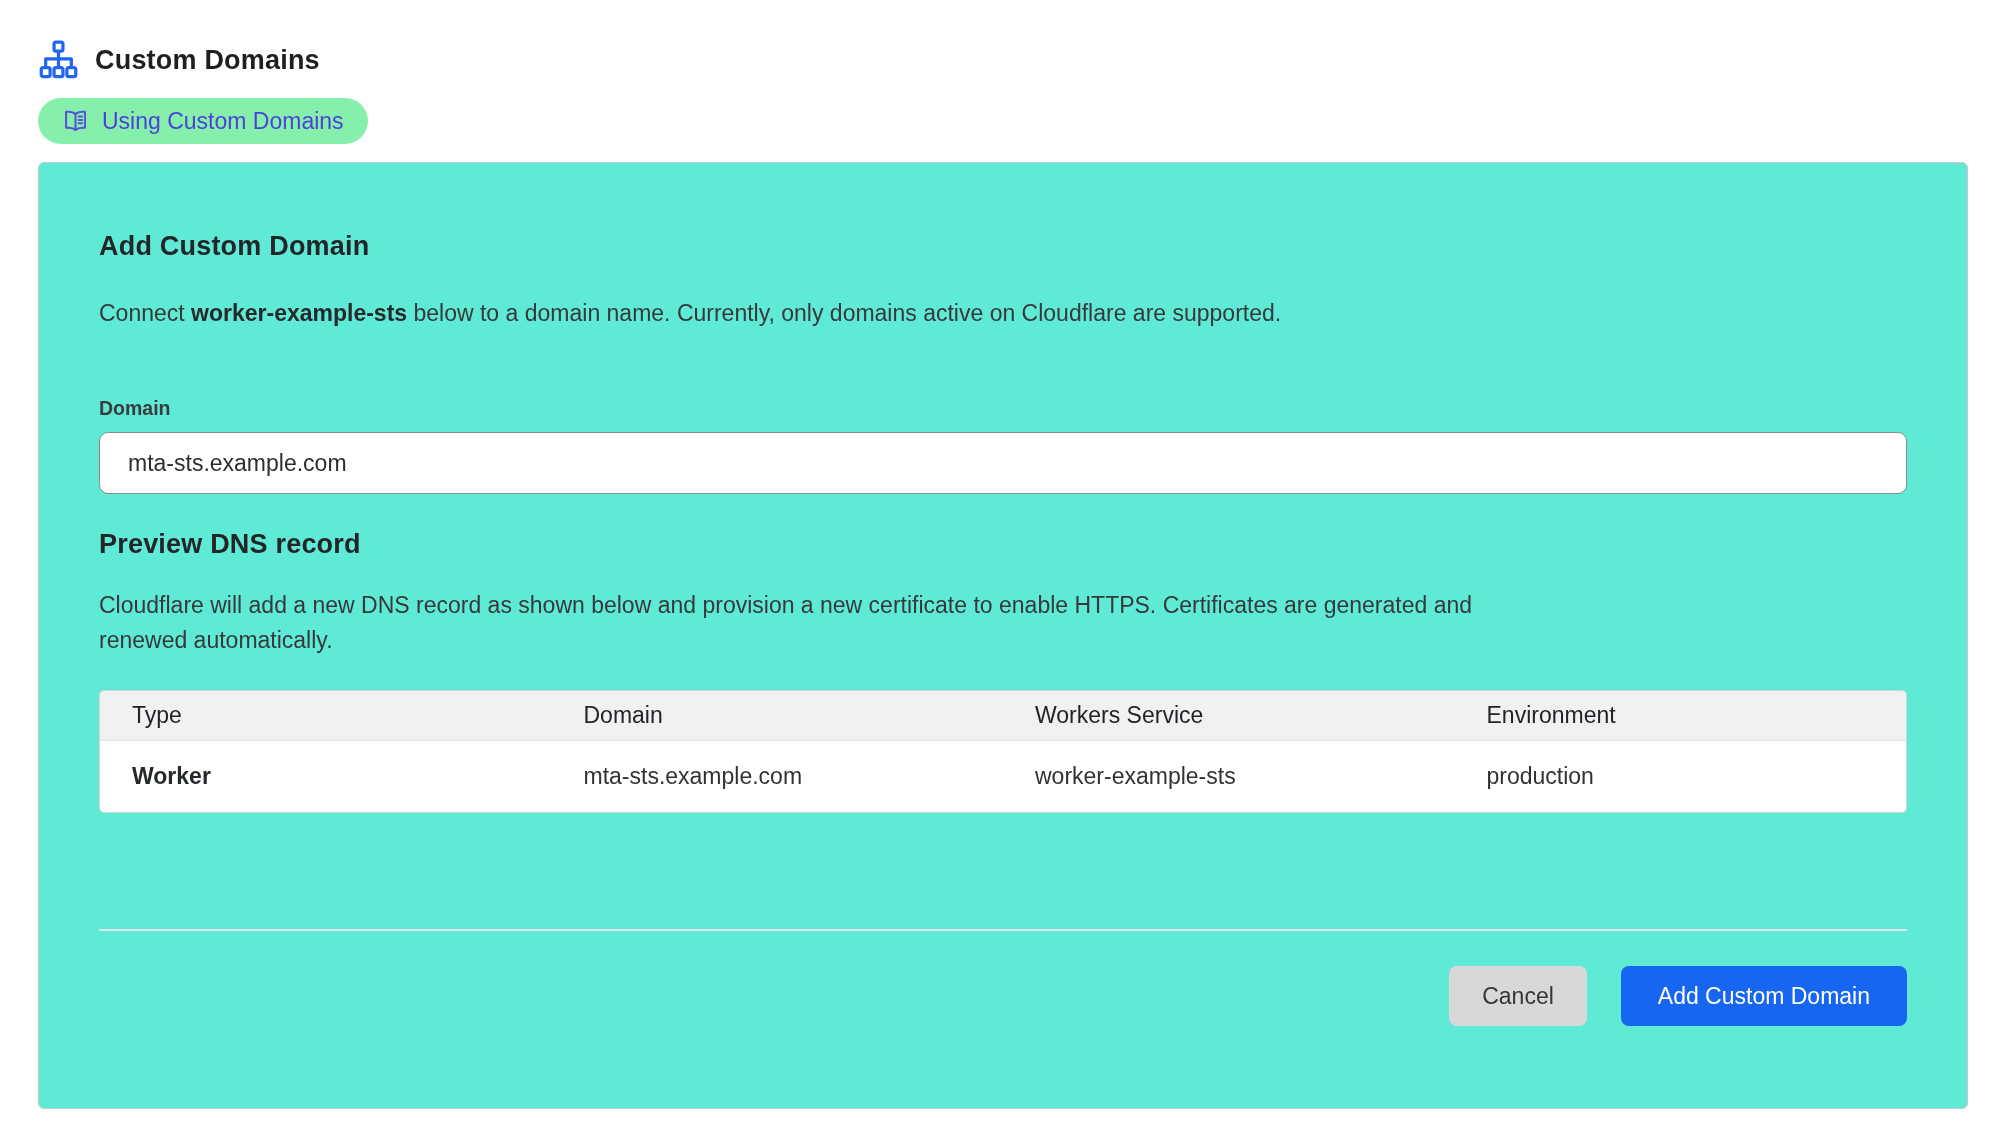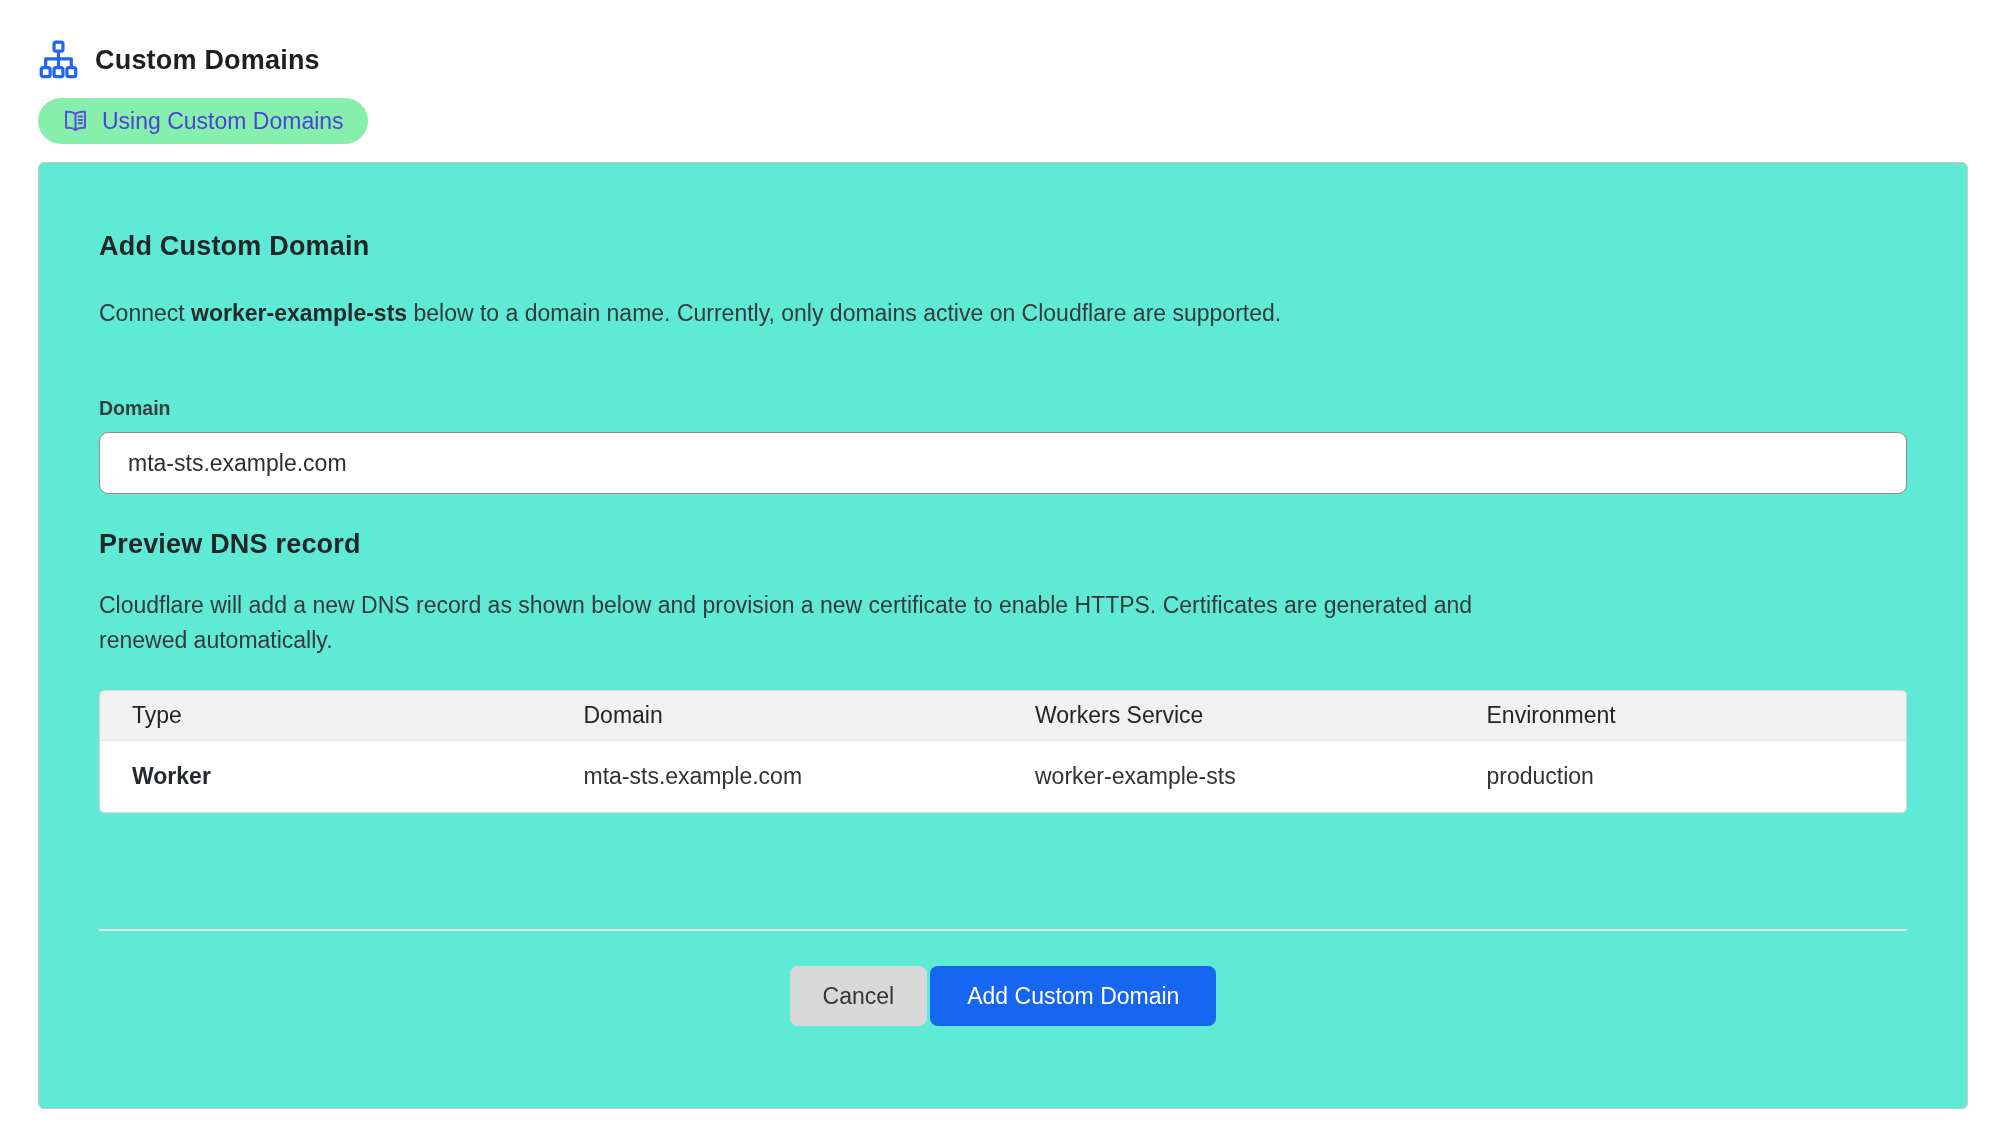--- a/index.html
+++ b/index.html
@@ -66,21 +66,21 @@
     border-bottom: 1px solid #e2e2e2;
   }
   .dns-table td {
     background: #ffffff; height: 71px; text-align: left;
     padding: 0 0 0 32px; color: #303336;
   }
   .dns-table td.bold { font-weight: 700; color: #26292c; }
 
   
   .footer-divider { margin-top: 116px; height: 2px; background: #e4e4e4; border: none; }
-  .footer-actions { margin-top: 35px; display: flex; justify-content: center; align-items: center; gap: 3px; }
+  .footer-actions { margin-top: 35px; display: flex; justify-content: flex-end; align-items: center; gap: 34px; }
   .btn {
     height: 60px; border: none; border-radius: 8px; cursor: pointer;
     font-family: inherit; font-size: 23px; display: inline-flex;
     align-items: center; justify-content: center;
   }
   .btn-cancel { background: #d8d8d8; color: #333639; padding: 0 33px; }
   .btn-primary { background: #1766f2; color: #ffffff; padding: 0 37px; }
 </style>
 </head>
 <body>

